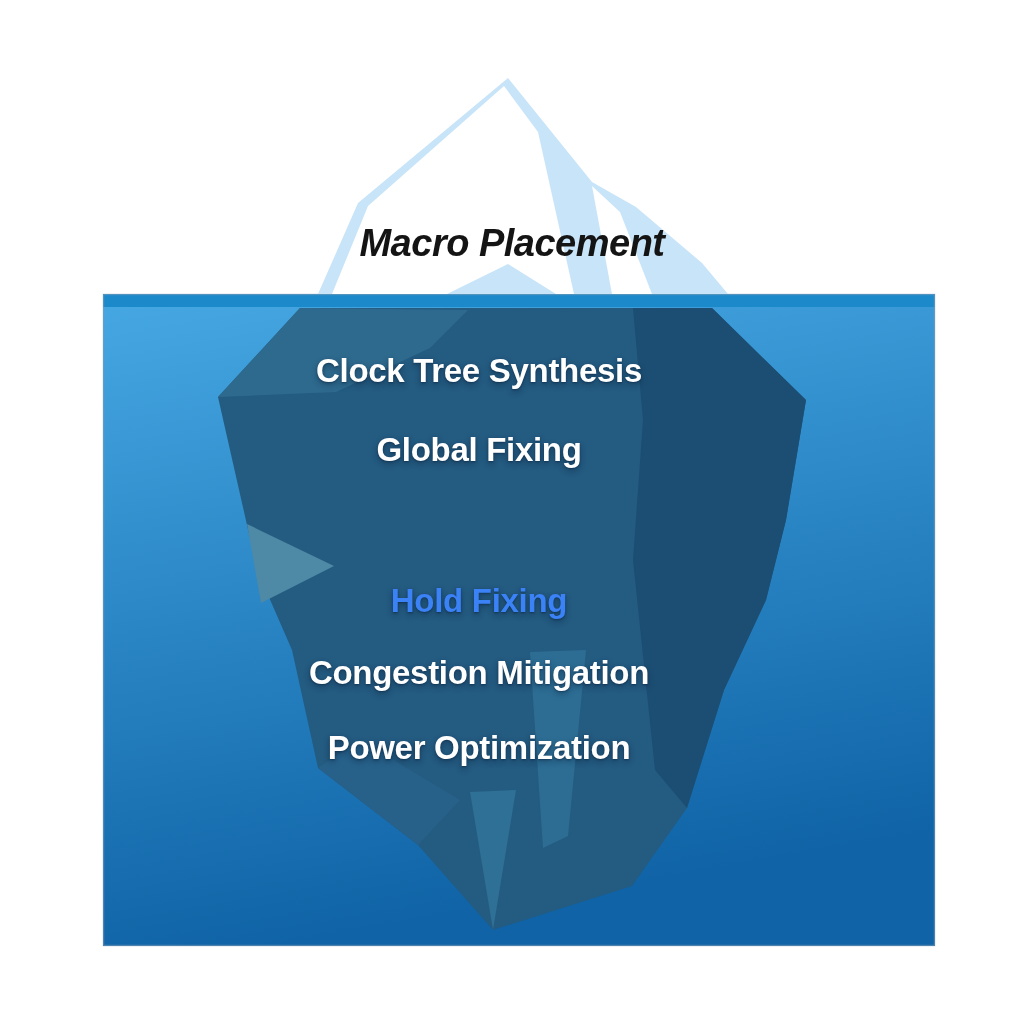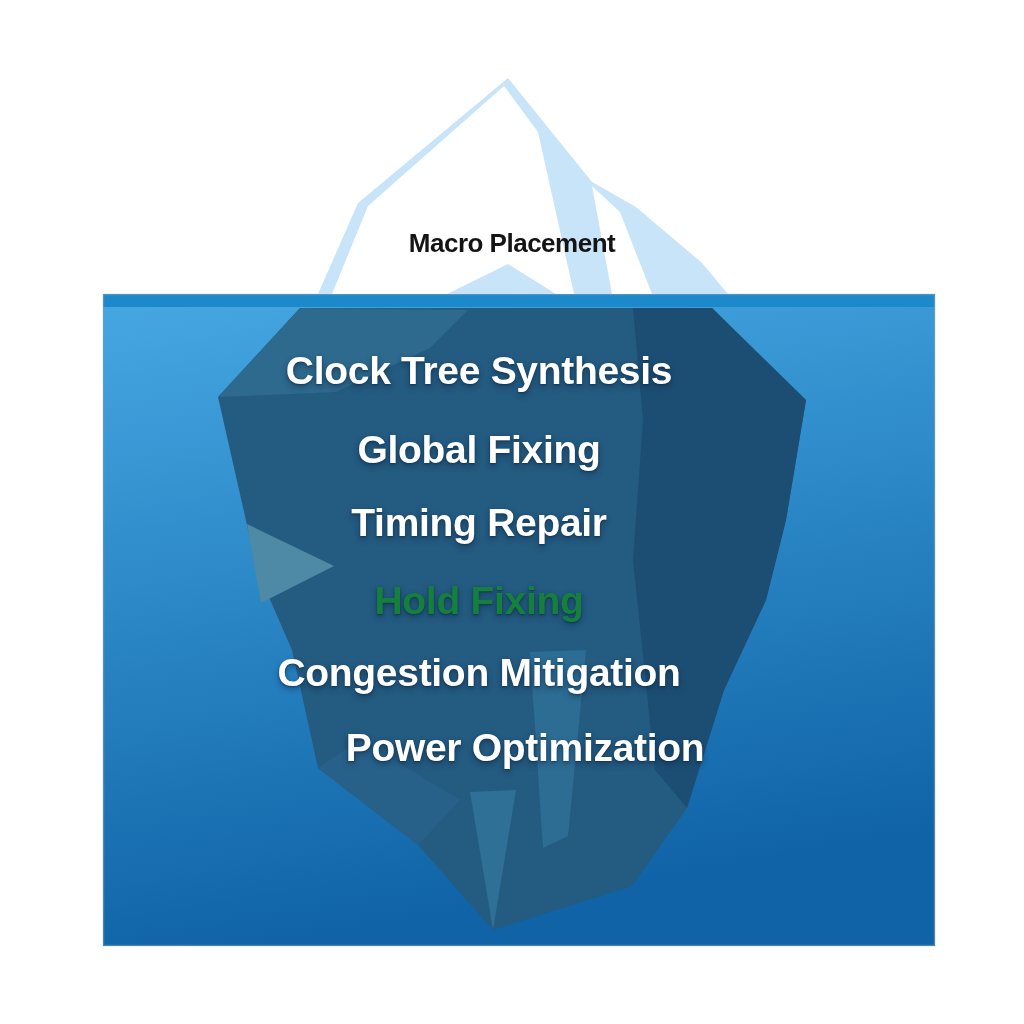--- a/index.html
+++ b/index.html
@@ -28,40 +28,41 @@
     text-align: center;
     white-space: nowrap;
     user-select: none;
   }
   .title-label {
     left: 0;
     width: 1024px;
     top: 219px;
     height: 48px;
     line-height: 48px;
-    font-size: 26px;
+    font-size: 38px;
     font-weight: 700;
     letter-spacing: -0.5px;
+    font-style: italic;
   }
   .water-label {
     left: 103px;
     width: 752px;
     height: 48px;
     line-height: 48px;
-    font-size: 39px;
+    font-size: 33px;
     font-weight: 700;
     letter-spacing: -0.3px;
     text-shadow: 0 3px 6px rgba(8, 32, 58, 0.45), 0 1px 2px rgba(8, 32, 58, 0.5);
   }
   .lbl-0 { top: 347px; }
   .lbl-1 { top: 426px; }
   .lbl-2 { top: 499px; }
   .lbl-3 { top: 577px; }
   .lbl-4 { top: 649px; }
-  .lbl-5 { top: 724px; padding-left: 46px; }
+  .lbl-5 { top: 724px; }
   .lbl-6 { top: 800px; }
 </style>
 </head>
 <body>
 
 <div class="stage" style="background: rgb(255, 255, 255);">
 
   <svg class="scene-svg" viewBox="0 0 1024 1024" aria-hidden="true">
     <defs>
       <linearGradient id="waterGrad" x1="0" y1="0" x2="0.22" y2="1">
@@ -88,18 +89,17 @@
     <polygon points="318,294 358,203 508,78 592,182 636,207 702,263 728,294" fill="#c8e4f8"></polygon>
     <polygon points="504,86 368,206 332,294 574,294 538,132" fill="#ffffff"></polygon>
     <polygon points="592,186 620,212 652,294 612,294" fill="#ffffff"></polygon>
     <polygon points="447,294 508,264 556,294" fill="#c8e4f8"></polygon>
   </svg>
 
   <div class="label title-label" style="color: rgb(20, 20, 20);">Macro Placement</div>
 
   <div class="label water-label lbl-0" style="color: rgb(255, 255, 255);">Clock Tree Synthesis</div>
   <div class="label water-label lbl-1" style="color: rgb(255, 255, 255);">Global Fixing</div>
-  <div class="label water-label lbl-2" style="color: rgb(255, 255, 255);">Timing Repair</div>
-  <div class="label water-label lbl-3" style="color: #15803d;">Hold Fixing</div>
+  <div class="label water-label lbl-3" style="color: #3b82f6;">Hold Fixing</div>
   <div class="label water-label lbl-4" style="color: rgb(255, 255, 255);">Congestion Mitigation</div>
   <div class="label water-label lbl-5" style="color: rgb(255, 255, 255);">Power Optimization</div>
 
 </div>
 
 </body></html>

